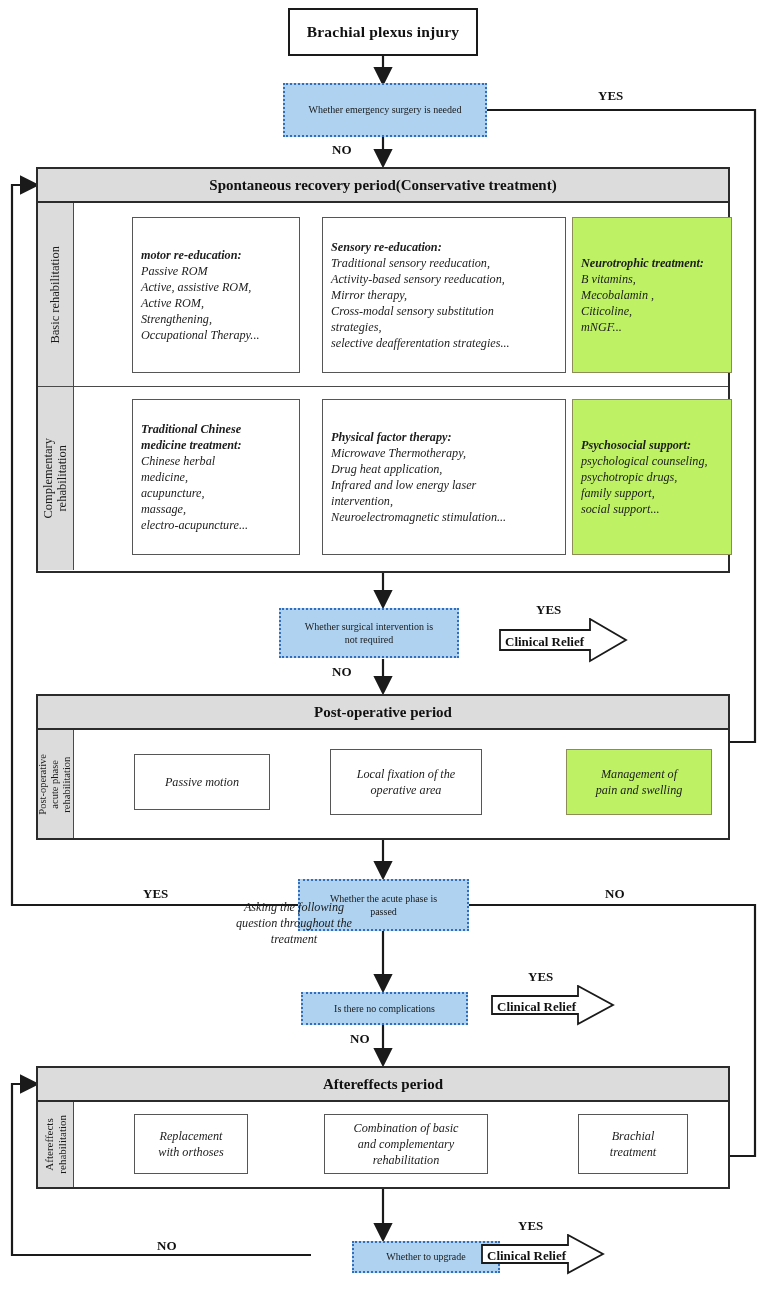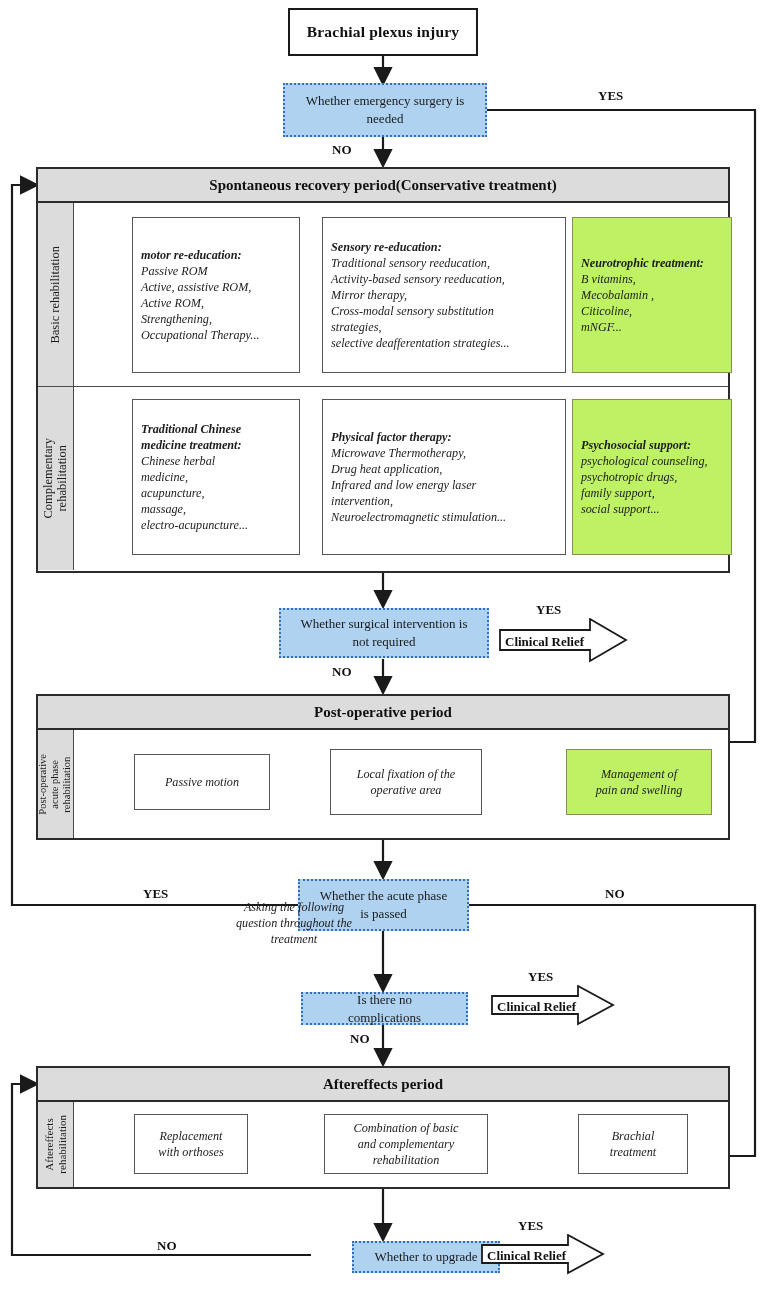--- a/index.html
+++ b/index.html
@@ -22,21 +22,21 @@
     border: 2px solid #1a1a1a; background: #ffffff;
     display: flex; align-items: center; justify-content: center;
     font-weight: bold; font-size: 15.5px; color: #111; letter-spacing: .2px;
   }
 
   
   .decision {
     background: #aed2f0;
     border: 2px dotted #2f6fbd;
     display: flex; align-items: center; justify-content: center;
-    text-align: center; font-size: 13px; color: #1a1a1a; line-height: 1.35;
+    text-align: center; font-size: 10px; color: #1a1a1a; line-height: 1.35;
     padding: 2px 18px;
   }
 
   
   .phase { position: absolute; border: 2px solid #2b2b2b; background: #ffffff; }
   .phase-title {
     background: #dcdcdc; border-bottom: 2px solid #2b2b2b;
     height: 34px; display: flex; align-items: center; justify-content: center;
     font-weight: bold; font-size: 15px; color: #111;
   }
@@ -195,21 +195,21 @@
 psychotropic drugs,
 family support,
 social support...</span>
           </div>
         </div>
       </div>
 
     </div>
   </div>
 
-  <div class="node decision" style="left:279px; top:608px; width:210px; height:50px;">Whether surgical intervention is not required</div>
+  <div class="node decision" style="left:279px; top:608px; width:180px; height:50px;">Whether surgical intervention is not required</div>
   <div class="edge-label" style="left:332px; top:664px;">NO</div>
 
   <div class="relief" style="left:498px; top:604px; width:130px; height:58px;">
     <div class="lbl" style="left:38px; top:-2px;">YES</div>
     <svg width="130" height="58" viewBox="0 0 130 58" style="position:absolute; left:0; top:14px;">
       <path d="M2,12 L92,12 L92,1 L128,22 L92,43 L92,32 L2,32 z" fill="#ffffff" stroke="#1a1a1a" stroke-width="1.8"></path>
     </svg>
     <div class="txt" style="left:7px; top:30px;">Clinical Relief</div>
   </div>
 

